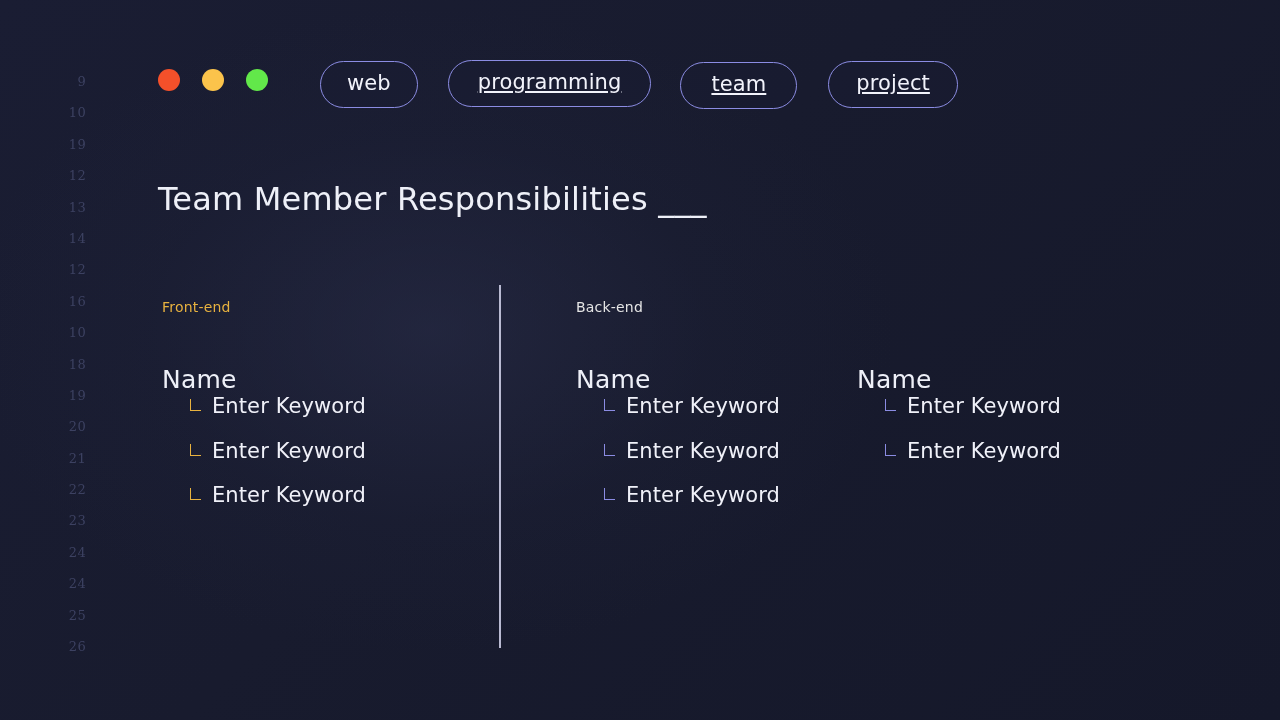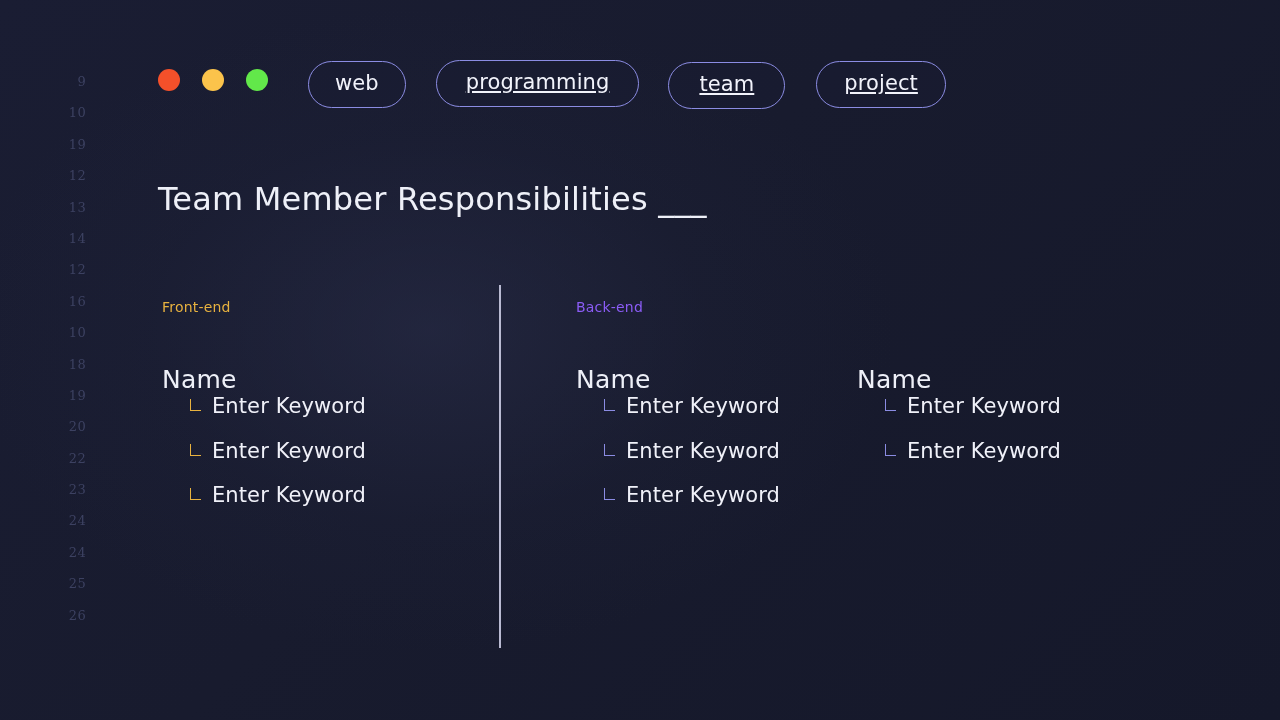--- a/index.html
+++ b/index.html
@@ -59,21 +59,21 @@
   }
   .dot {
     width: 22px;
     height: 22px;
     border-radius: 50%;
   }
 
   
   .pills {
     position: absolute;
-    left: 308px;
+    left: 320px;
     top: 58px;
     height: 46px;
     display: flex;
     align-items: flex-start;
   }
   .pill {
     border: 1.6px solid #8b8ce3;
     border-radius: 999px;
     background: rgba(26,29,51,0.35);
     color: #f2f3fb;
@@ -181,20 +181,21 @@
     <div class="ln">19</div>
     <div class="ln">12</div>
     <div class="ln">13</div>
     <div class="ln">14</div>
     <div class="ln">12</div>
     <div class="ln">16</div>
     <div class="ln">10</div>
     <div class="ln">18</div>
     <div class="ln">19</div>
     <div class="ln">20</div>
+    <div class="ln">21</div>
     <div class="ln">22</div>
     <div class="ln">23</div>
     <div class="ln">24</div>
     <div class="ln">24</div>
     <div class="ln">25</div>
     <div class="ln">26</div>
   </div>
 
 <div class="dots" id="dots">
     <span class="dot" style="background: rgb(244, 80, 42);"></span>
@@ -227,21 +228,21 @@
           <span class="kw-text">Enter Keyword</span>
         </li>
         <li class="kw-item">
           <span class="corner" style="color: rgb(232, 178, 63);"></span>
           <span class="kw-text">Enter Keyword</span>
         </li>
       </ul>
   </div>
 
   <div class="col col-2">
-    <div class="col-tag" style="color: #8b5cf6;">Back-end</div>
+    <div class="col-tag" style="color: #e5e5e5;">Back-end</div>
     <div class="col-name">Name</div>
     <ul class="kw-list" id="kwlist-1">
         <li class="kw-item">
           <span class="corner" style="color: rgb(139, 140, 227);"></span>
           <span class="kw-text">Enter Keyword</span>
         </li>
         <li class="kw-item">
           <span class="corner" style="color: rgb(139, 140, 227);"></span>
           <span class="kw-text">Enter Keyword</span>
         </li>

